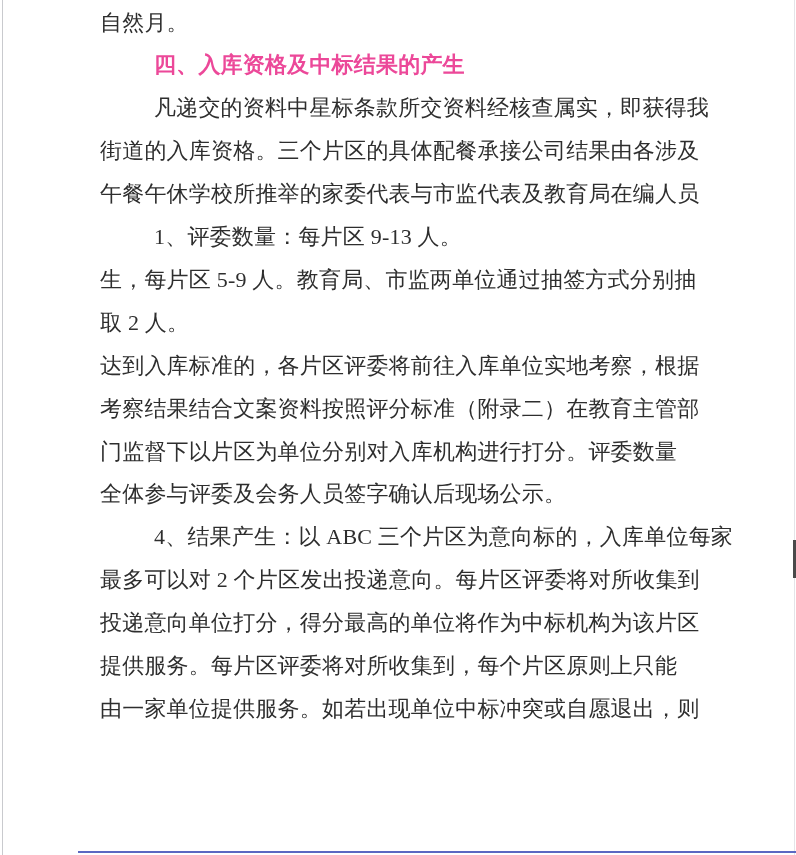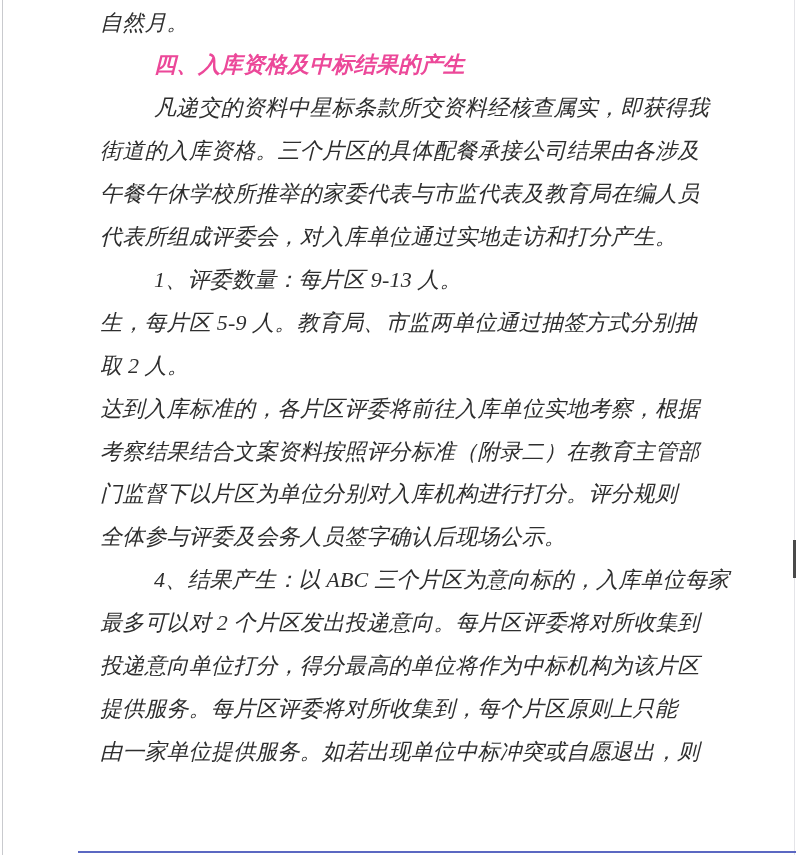--- a/index.html
+++ b/index.html
@@ -52,21 +52,20 @@
     left: 100px;
     top: 1.5px;
     width: 604px;
     font-size: 22px;
     line-height: 42.9px;
     color: #2e2e2e;
     letter-spacing: 0.2px;
   }
   .line {
     white-space: nowrap;
-    font-style: italic;
   }
   .line.indent {
     padding-left: 54px;
   }
   .line.bold {
     font-weight: bold;
     color: #ec4899;
   }
 </style>
 </head>
@@ -76,27 +75,26 @@
   <div class="page-left-border" style="background: rgb(201, 202, 206);"></div>
   <div class="page-right-border"></div>
   <div class="scrollbar-thumb" style="background: rgb(74, 74, 74);"></div>
   <div class="bottom-accent-line" style="background: rgb(91, 104, 194);"></div>
   <div class="doc-body" style="color: rgb(46, 46, 46);">
       <div class="line">自然月。</div>
       <div class="line indent bold">四、入库资格及中标结果的产生</div>
       <div class="line indent">凡递交的资料中星标条款所交资料经核查属实，即获得我</div>
       <div class="line">街道的入库资格。三个片区的具体配餐承接公司结果由各涉及</div>
       <div class="line">午餐午休学校所推举的家委代表与市监代表及教育局在编人员</div>
-      <div class="line">代表所组成评委会，对入库单位通过实地走访和打分产生。</div>
       <div class="line indent">1、评委数量：每片区 9-13 人。</div>
       <div class="line">生，每片区 5-9 人。教育局、市监两单位通过抽签方式分别抽</div>
       <div class="line">取 2 人。</div>
       <div class="line">达到入库标准的，各片区评委将前往入库单位实地考察，根据</div>
       <div class="line">考察结果结合文案资料按照评分标准（附录二）在教育主管部</div>
-      <div class="line">门监督下以片区为单位分别对入库机构进行打分。评分规则</div>
+      <div class="line">门监督下以片区为单位分别对入库机构进行打分。评委数量</div>
       <div class="line">全体参与评委及会务人员签字确认后现场公示。</div>
       <div class="line indent">4、结果产生：以 ABC 三个片区为意向标的，入库单位每家</div>
       <div class="line">最多可以对 2 个片区发出投递意向。每片区评委将对所收集到</div>
       <div class="line">投递意向单位打分，得分最高的单位将作为中标机构为该片区</div>
       <div class="line">提供服务。每片区评委将对所收集到，每个片区原则上只能</div>
       <div class="line">由一家单位提供服务。如若出现单位中标冲突或自愿退出，则</div>
     </div>
 </div>
 
 </body></html>

